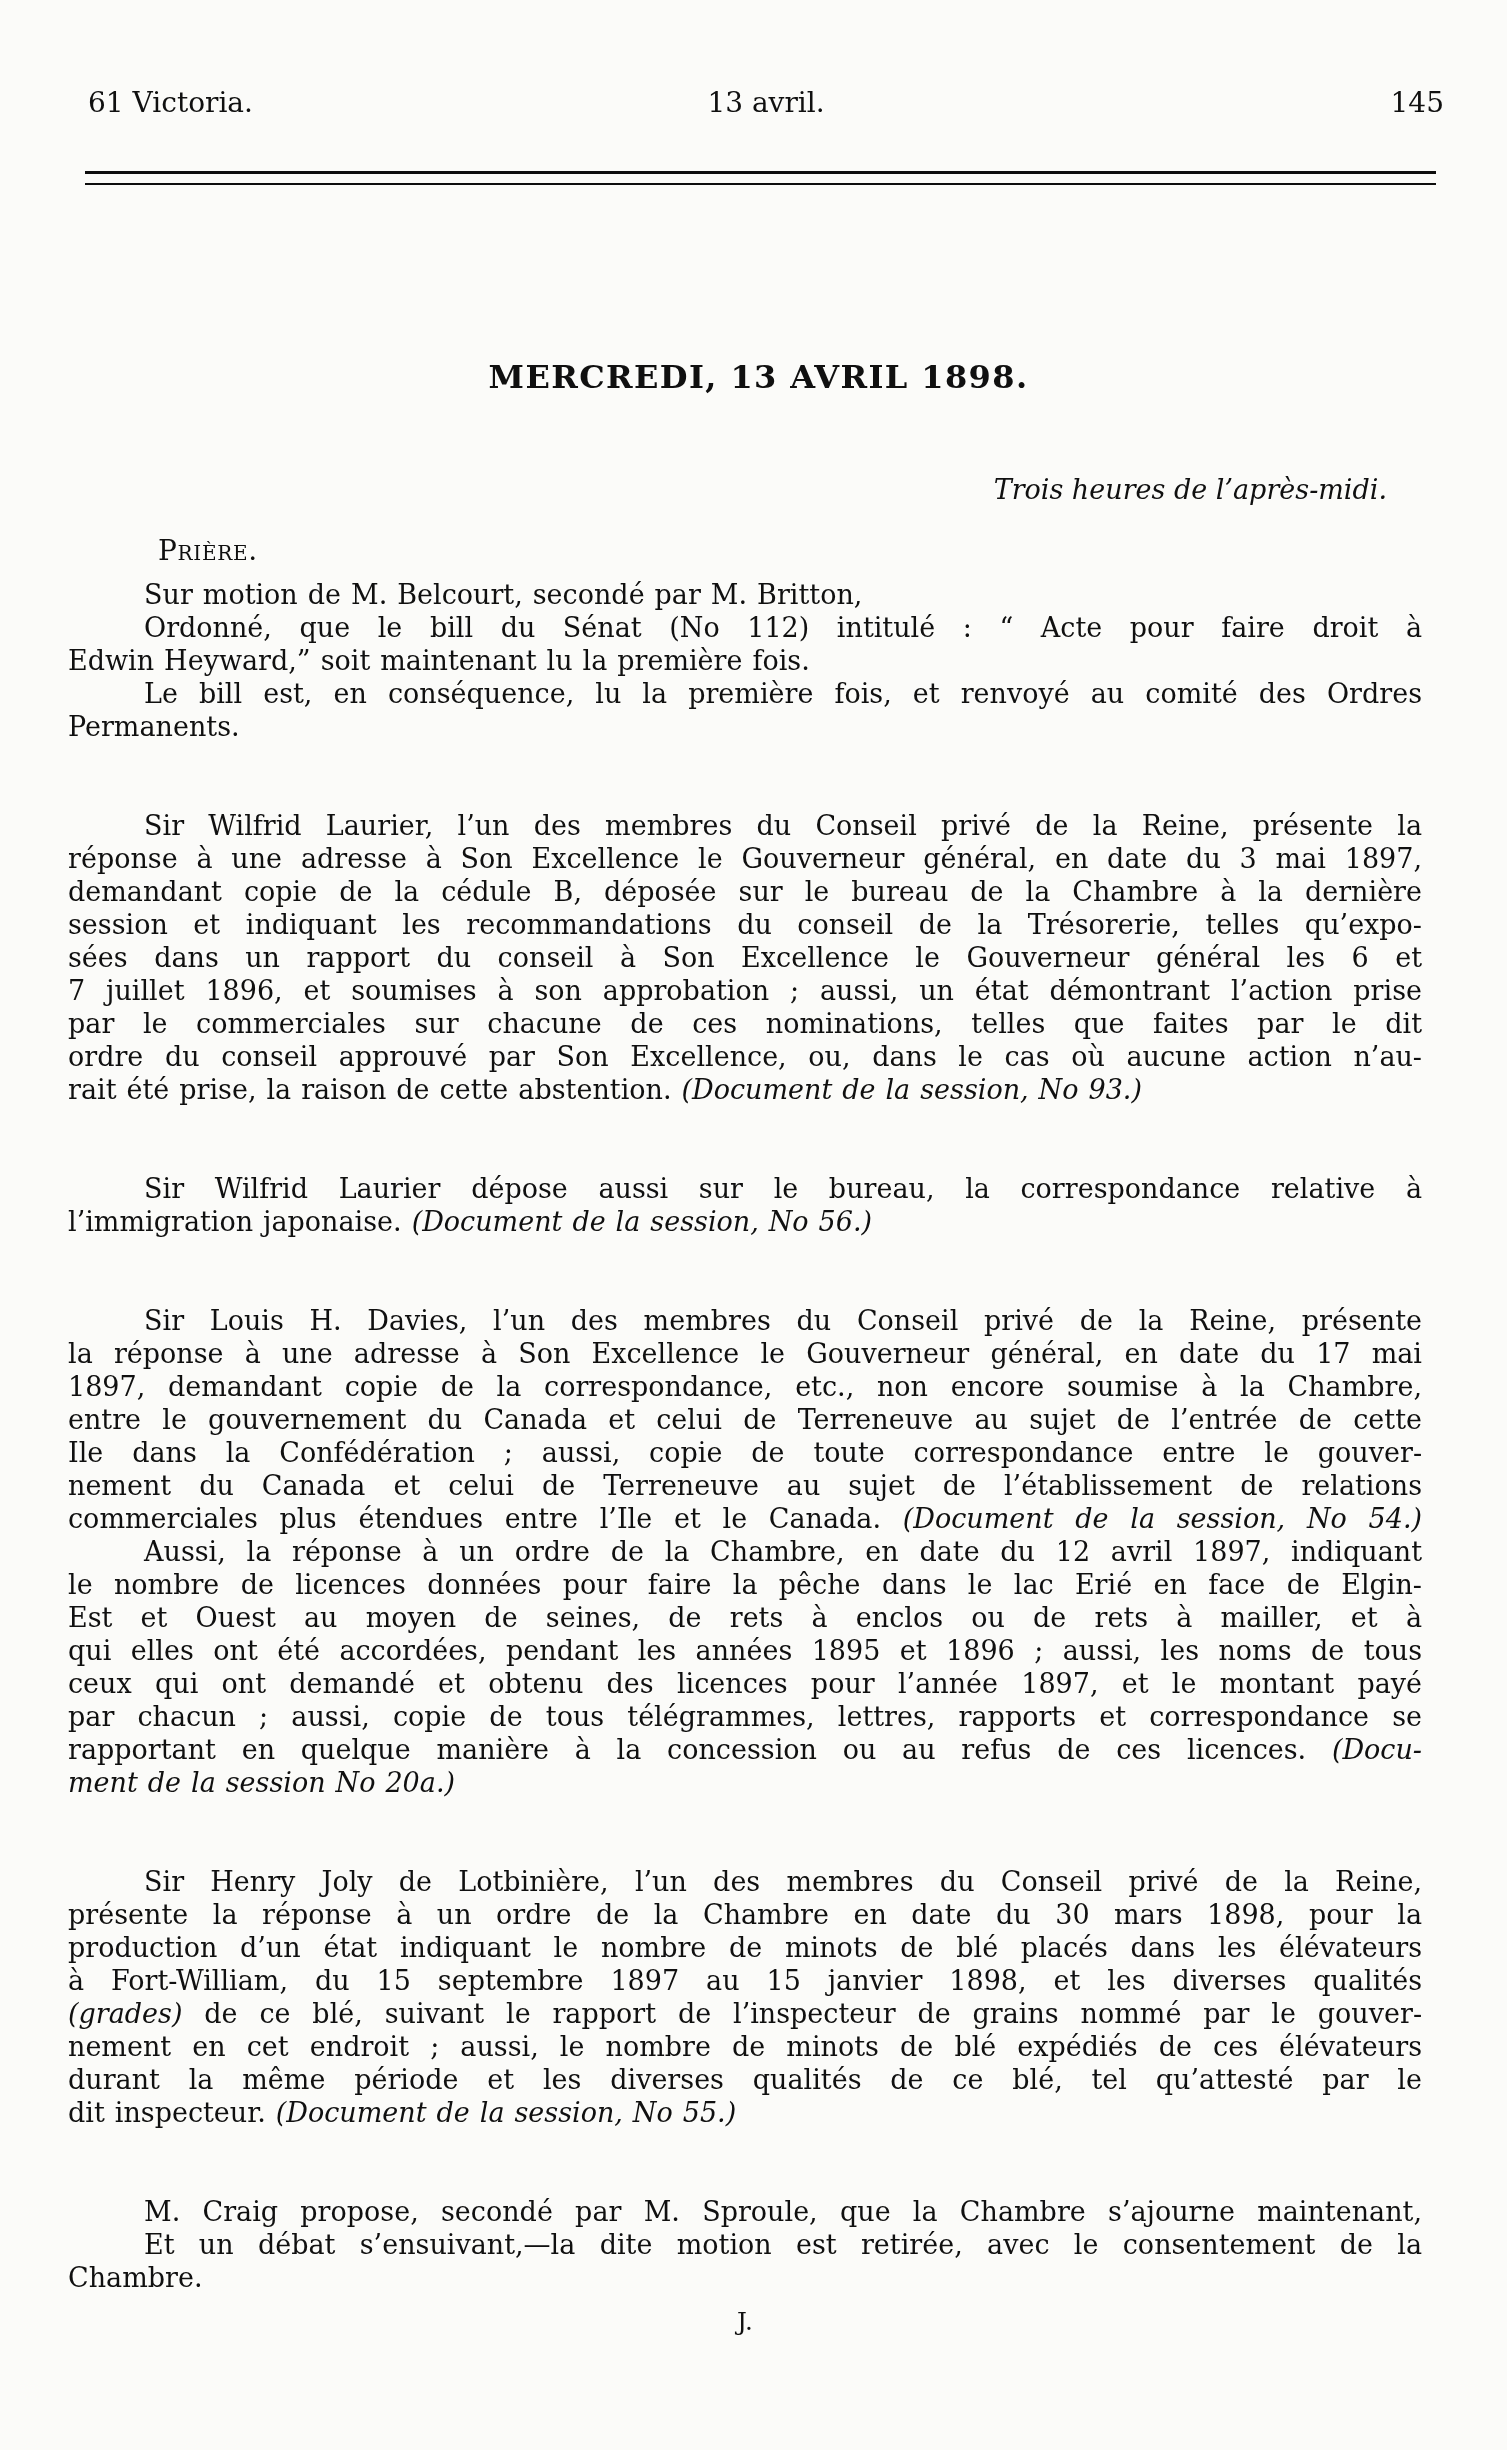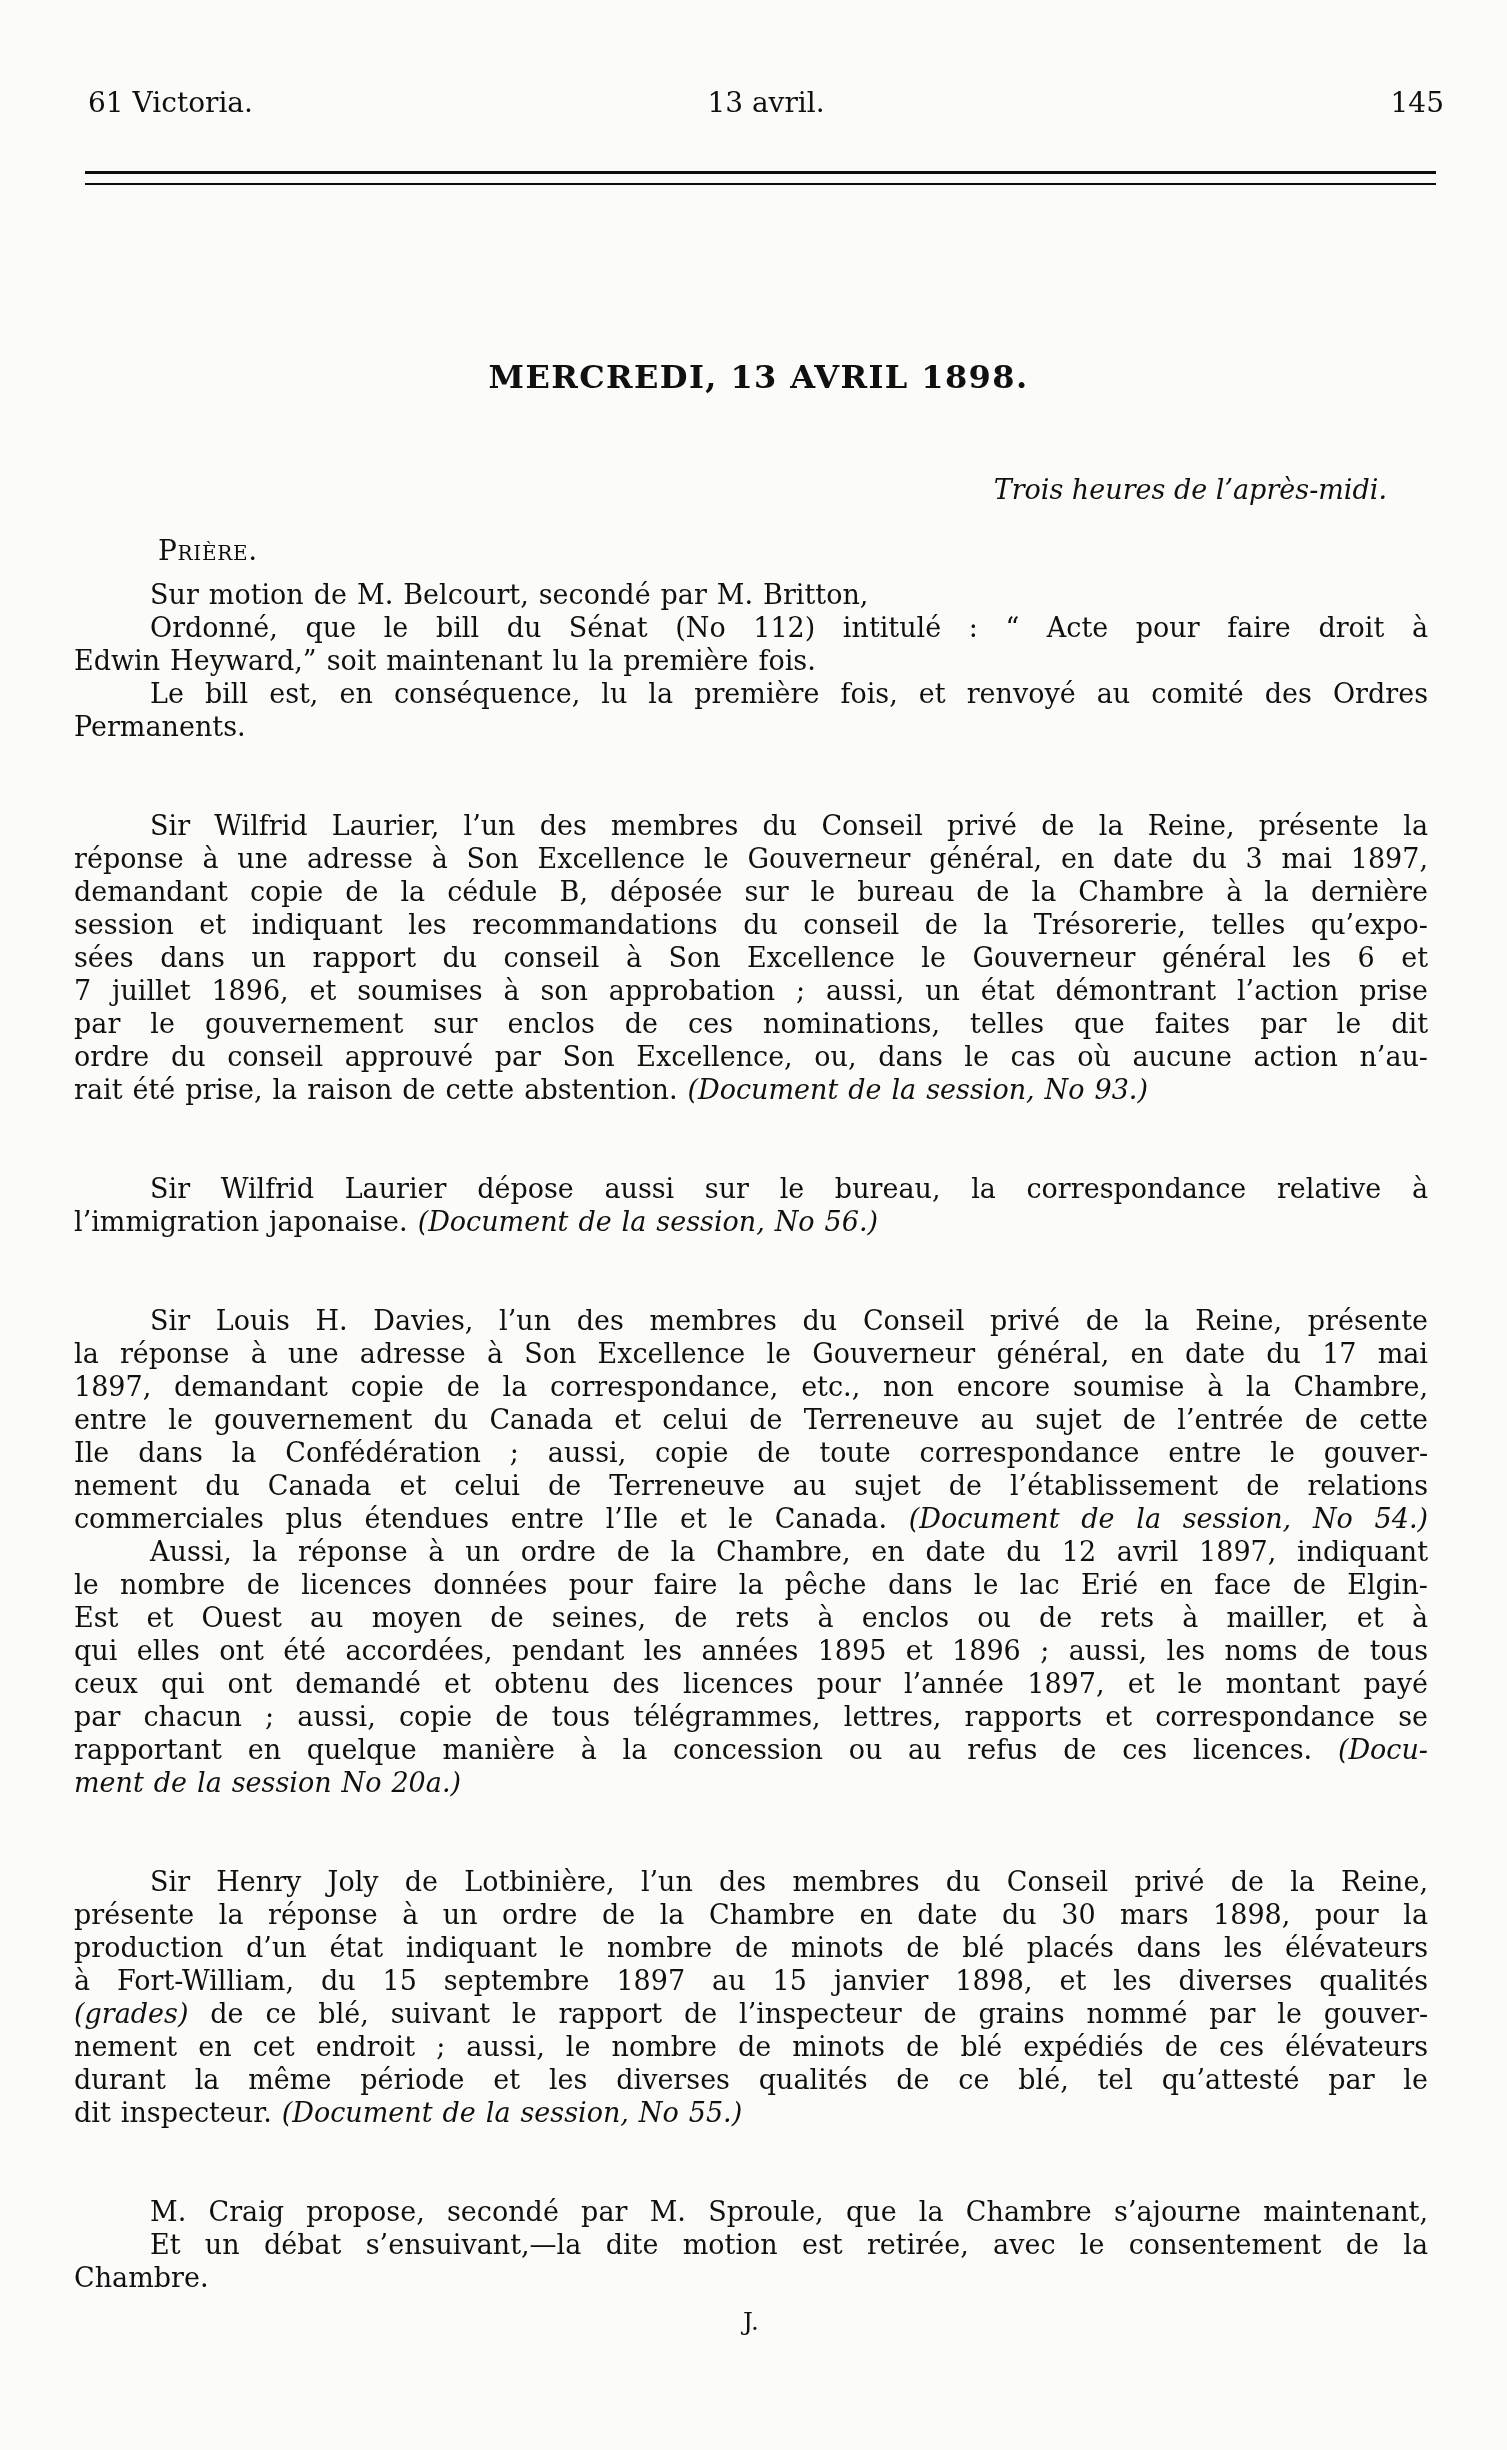--- a/index.html
+++ b/index.html
@@ -32,21 +32,21 @@
   }
   .time-note{
     position:absolute;top:473px;left:82px;width:1305px;
     text-align:right;font-style:italic;font-size:27px;line-height:33px;
   }
   .prayer{
     position:absolute;top:534px;left:158px;
     font-size:28px;font-variant:small-caps;letter-spacing:0.7px;line-height:33px;
   }
   .text-body{
-    position:absolute;top:578px;left:74px;width:1354px;
+    position:absolute;top:578px;left:68px;width:1354px;
     font-size:27px;line-height:33px;
     word-spacing:1.4px;
   }
   .para{margin:0;}
   .para.gap{margin-top:66px;}
   .line{text-align:left;white-space:normal;}
   .line.jl{text-align:justify;text-align-last:justify;}
   .line.ind{padding-left:76px;}
   .it{font-style:italic;}
   .sig-line{
@@ -82,21 +82,21 @@
         <div class="line ind jl"><span>Le bill est, en conséquence, lu la première fois, et renvoyé au comité des Ordres</span></div>
         <div class="line"><span>Permanents.</span></div>
       </div>
       <div class="para gap">
         <div class="line ind jl"><span>Sir Wilfrid Laurier, l’un des membres du Conseil privé de la Reine, présente la</span></div>
         <div class="line jl"><span>réponse à une adresse à Son Excellence le Gouverneur général, en date du 3 mai 1897,</span></div>
         <div class="line jl"><span>demandant copie de la cédule B, déposée sur le bureau de la Chambre à la dernière</span></div>
         <div class="line jl"><span>session et indiquant les recommandations du conseil de la Trésorerie, telles qu’expo-</span></div>
         <div class="line jl"><span>sées dans un rapport du conseil à Son Excellence le Gouverneur général les 6 et</span></div>
         <div class="line jl"><span>7 juillet 1896, et soumises à son approbation ; aussi, un état démontrant l’action prise</span></div>
-        <div class="line jl"><span>par le gouvernement sur enclos de ces nominations, telles que faites par le dit</span></div>
+        <div class="line jl"><span>par le commerciales sur chacune de ces nominations, telles que faites par le dit</span></div>
         <div class="line jl"><span>ordre du conseil approuvé par Son Excellence, ou, dans le cas où aucune action n’au-</span></div>
         <div class="line"><span>rait été prise, la raison de cette abstention.  </span><span class="it">(Document de la session,  No 93.)</span></div>
       </div>
       <div class="para gap">
         <div class="line ind jl"><span>Sir Wilfrid Laurier dépose aussi sur le bureau, la correspondance relative à</span></div>
         <div class="line"><span>l’immigration japonaise.  </span><span class="it">(Document de la session, No 56.)</span></div>
       </div>
       <div class="para gap">
         <div class="line ind jl"><span>Sir Louis H. Davies, l’un des membres du Conseil privé de la Reine, présente</span></div>
         <div class="line jl"><span>la réponse à une adresse à Son Excellence le Gouverneur général, en date du 17 mai</span></div>

